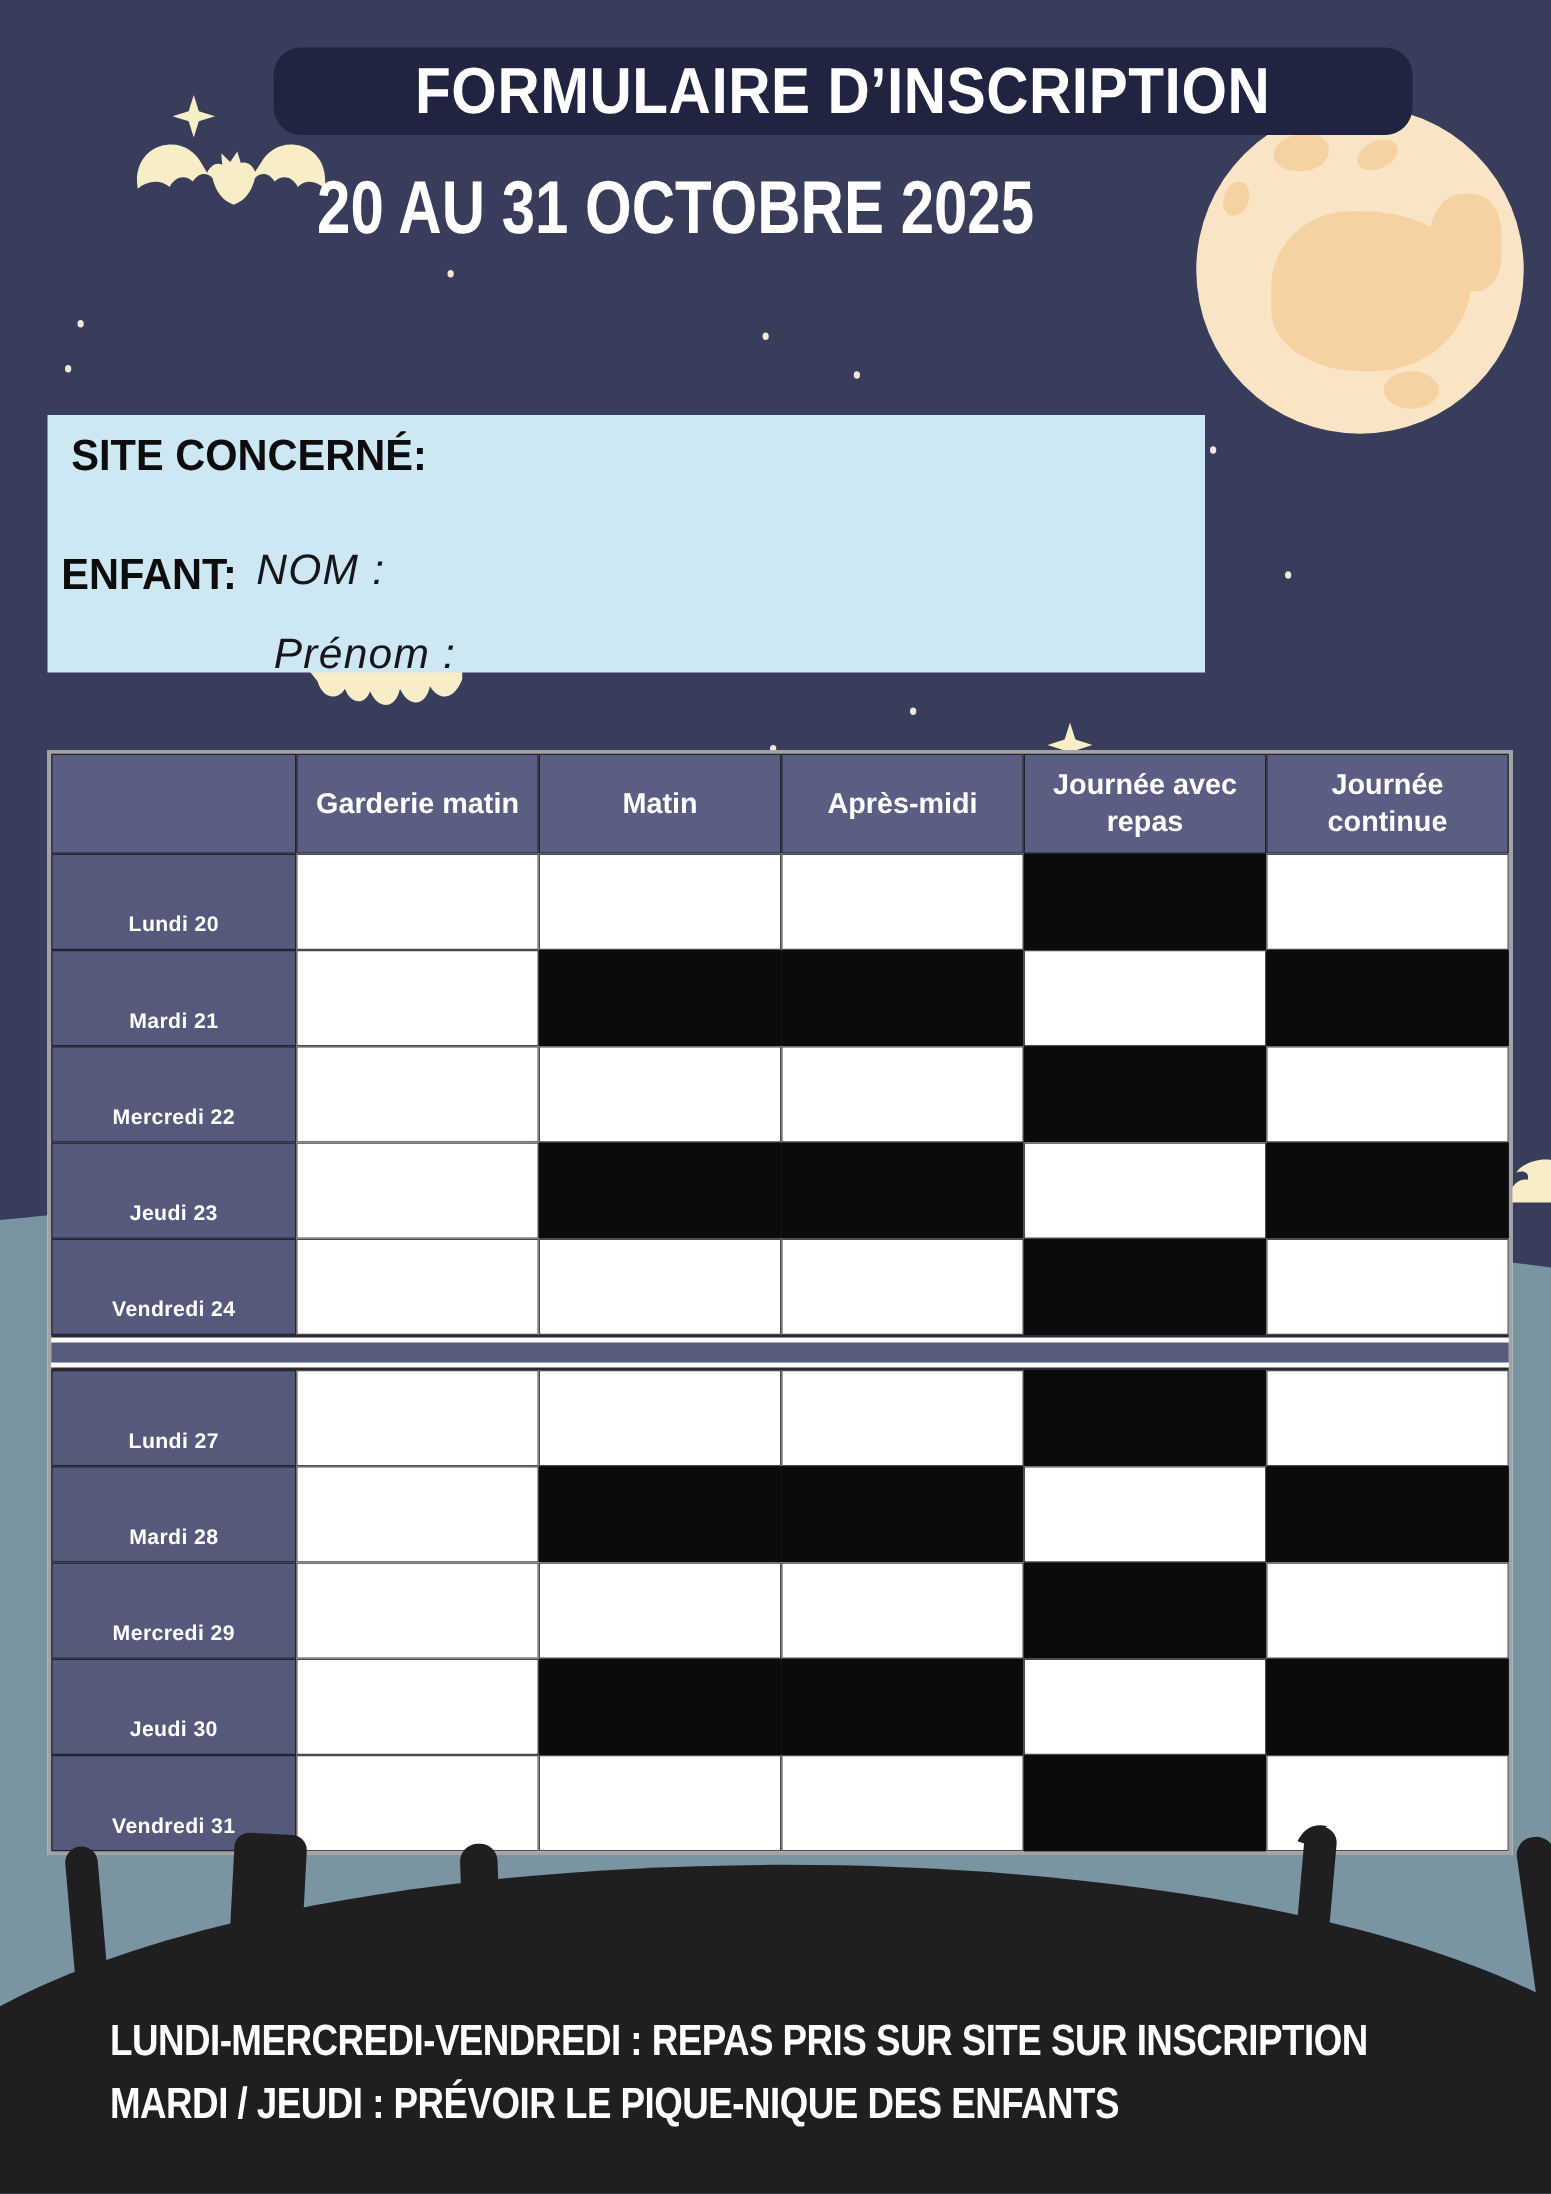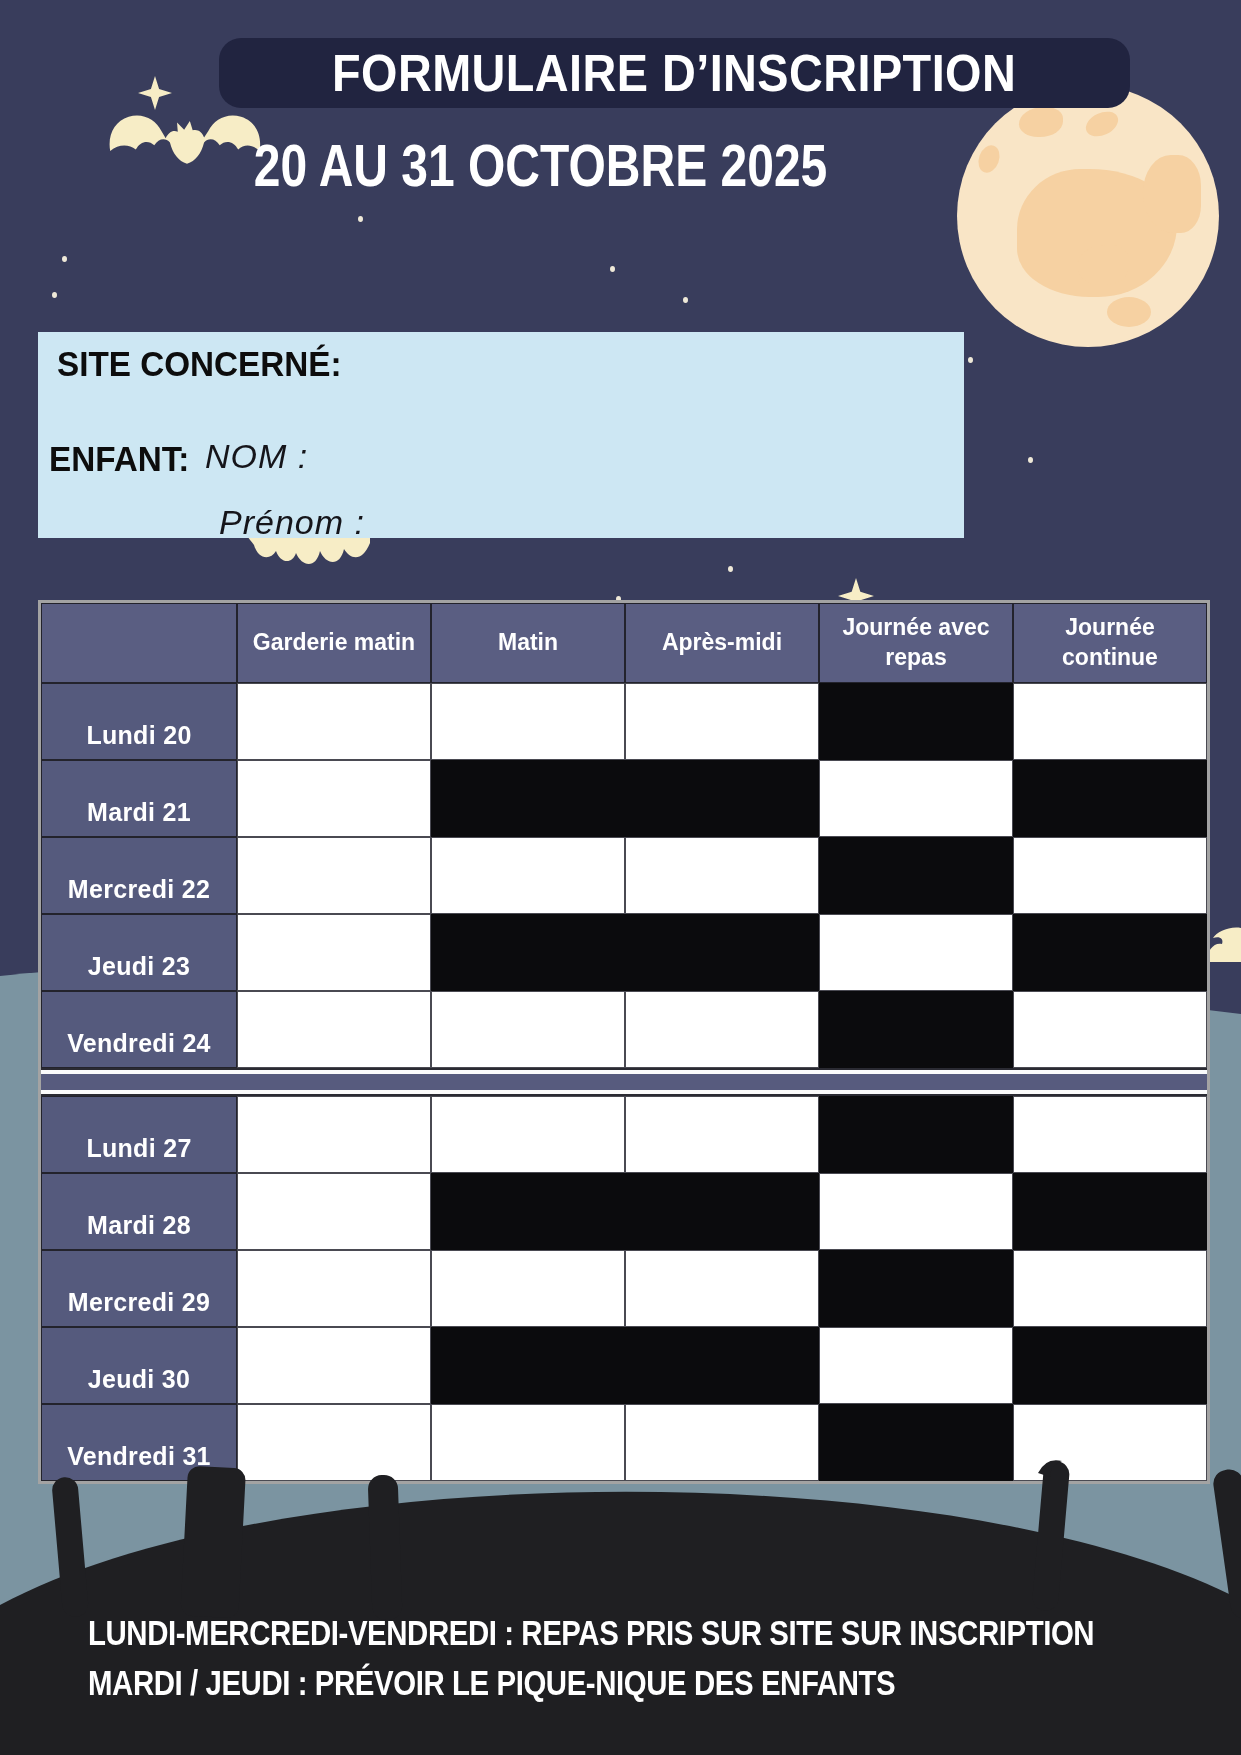--- a/index.html
+++ b/index.html
@@ -53,21 +53,21 @@
 
   
   .schedule{position:absolute;left:38px;top:600px;width:1166px;
             display:grid;grid-template-columns:196px repeat(5,194px);
             grid-template-rows:80px repeat(5,77px) 28px repeat(5,77px);
             border:3px solid #a3a3a3;background:#fbfbfb;box-sizing:content-box;}
   .hcell{background:#5a5e82;color:#fff;display:flex;align-items:center;justify-content:center;
          text-align:center;font-weight:700;font-size:23px;line-height:1.3;
          border:1px solid #23232c;padding:0 6px;box-sizing:border-box;}
   .dcell{background:#555a7d;color:#fff;display:flex;align-items:flex-end;justify-content:center;
-         font-weight:700;font-size:25px;padding-bottom:9px;border:1px solid #23232c;box-sizing:border-box;
+         font-weight:700;font-size:17px;padding-bottom:9px;border:1px solid #23232c;box-sizing:border-box;
          letter-spacing:.3px;}
   .cell{background:#ffffff;border:1px solid #4a4a52;box-sizing:border-box;}
   .cell.blocked{background:#0b0b0d;border-color:#0b0b0d;}
   .sep{grid-column:1/-1;background:#fbfbfb;display:flex;align-items:center;
        border-top:2px solid #2a2a32;border-bottom:2px solid #2a2a32;box-sizing:border-box;}
   .sep i{display:block;width:100%;height:16px;background:#575b7e;}
 
   
   .peek-star{left:838px;top:578px;width:36px;height:36px;}
 

